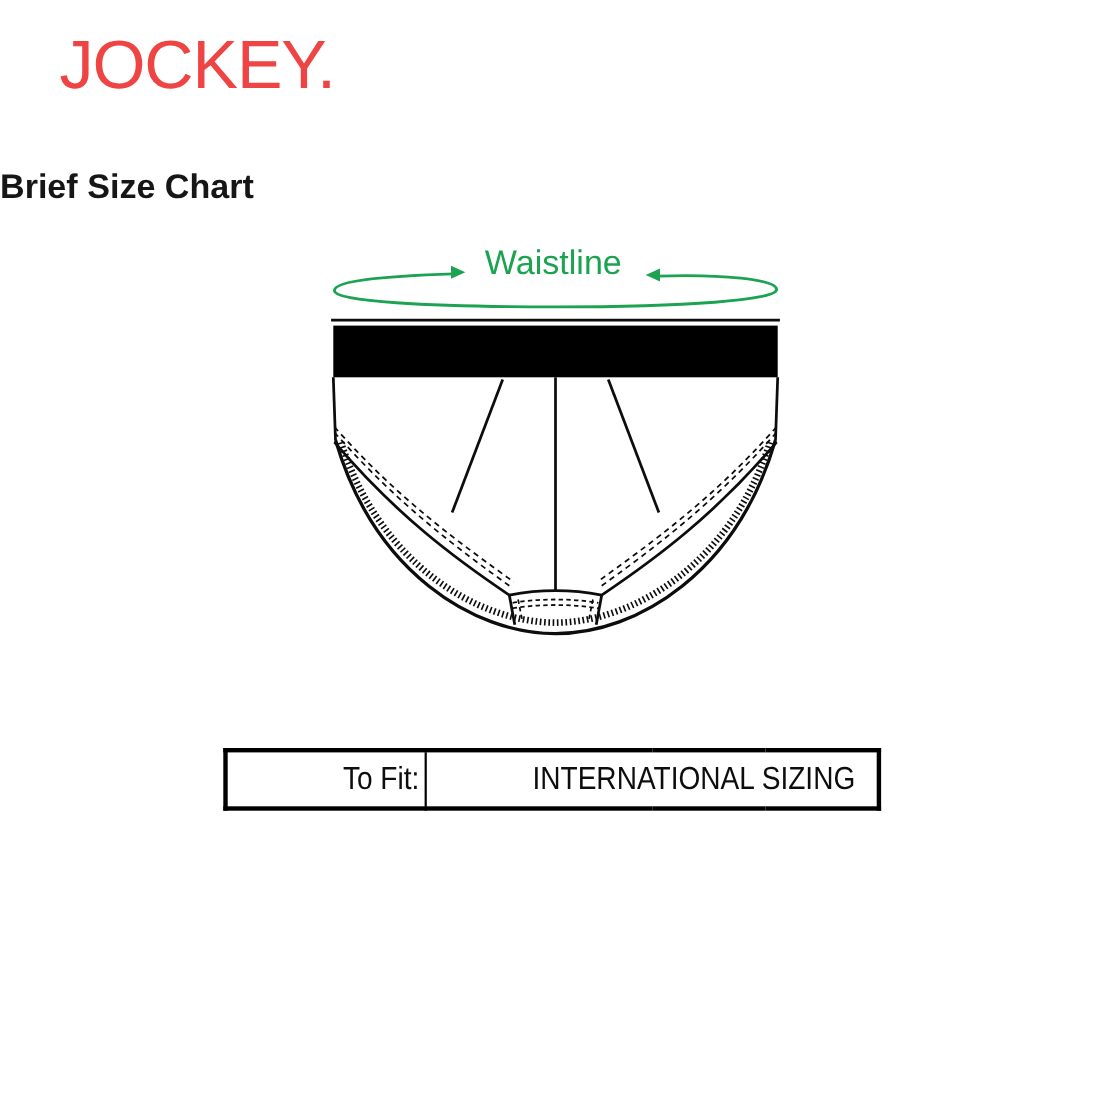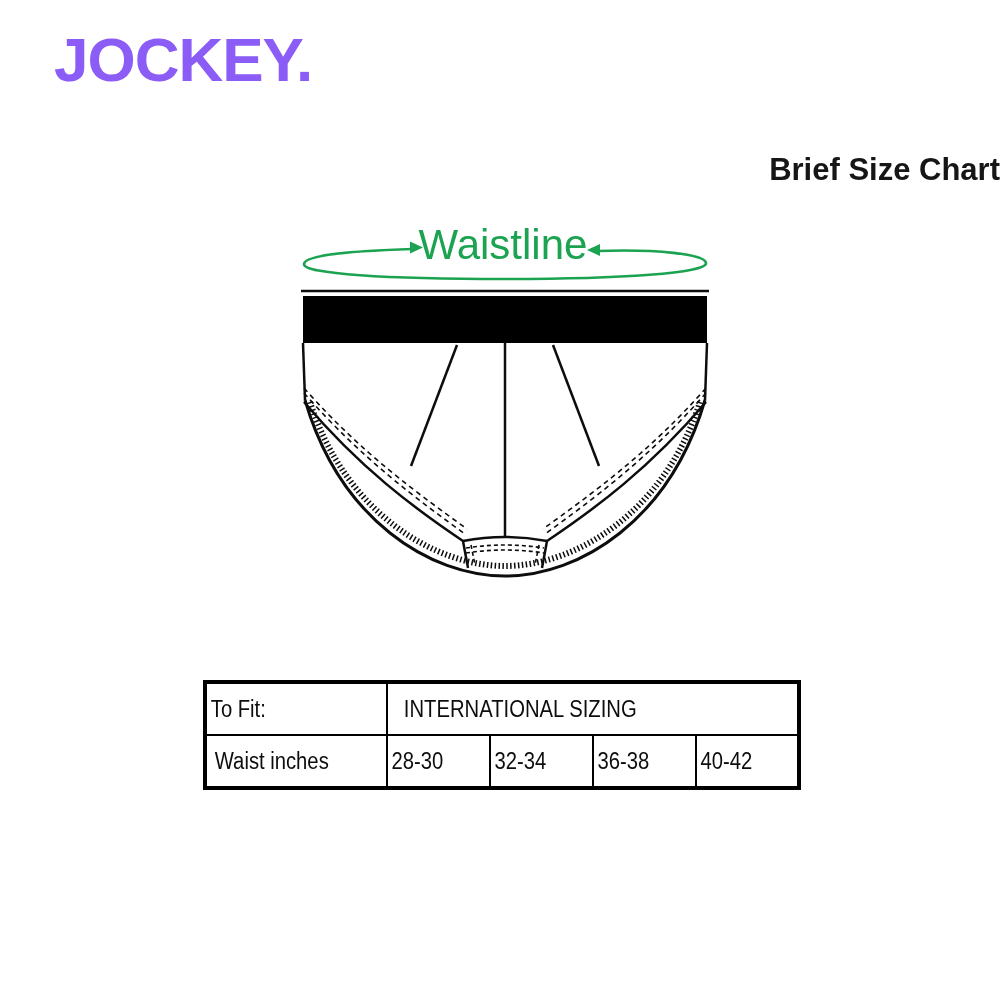--- a/index.html
+++ b/index.html
@@ -1,34 +1,34 @@
 <!DOCTYPE html>
 <html><head>
 <meta charset="utf-8">
 <style>
   * { margin:0; padding:0; box-sizing:border-box; }
   html,body { width:1000px; height:1000px; background:#ffffff;
               font-family:"Liberation Sans", sans-serif; color:#111; overflow:hidden; }
   .page { position:relative; width:1000px; height:1000px; background:#fff; }
 
   .logo { position:absolute; left:54px; top:24px;
-          font-size:62px; font-weight:bold; letter-spacing:-1px; color:#8b5cf6; }
+          font-size:62px; font-weight:normal; letter-spacing:-1px; color:#ef4444; }
 
-  .title { position:absolute; left:0; top:152px; width:1000px; text-align:right;
+  .title { position:absolute; left:0; top:152px; width:1000px; text-align:left;
            font-size:31px; font-weight:bold; color:#161616; }
 
   .waistline-label { position:absolute; left:283px; top:221px; width:440px;
-                     text-align:center; font-size:42px; color:#1ba351; }
+                     text-align:center; font-size:31px; color:#1ba351; }
 
   .illustration { position:absolute; left:275px; top:210px; }
 
   .size-table { position:absolute; left:203px; top:680px; width:594px;
                 border-collapse:collapse; table-layout:fixed; }
-  .size-table td { border:2px solid #000; text-align:left; vertical-align:middle;
-                   height:53px; font-size:23px; color:#0d0d0d; overflow:hidden; }
+  .size-table td { border:2px solid #000; text-align:right; vertical-align:middle;
+                   height:53px; font-size:29px; color:#0d0d0d; overflow:hidden; }
   .size-table { border:4px solid #000; }
   .size-table col.c-label { width:182px; }
   .size-table col.c-size  { width:103px; }
   .cond { display:inline-block; transform:scaleX(0.88); white-space:nowrap; }
 </style>
 </head>
 <body>
 
 <div class="page">
 
@@ -96,23 +96,16 @@
     </colgroup>
     <tbody>
       <tr>
         <td>
           <span class="cond">To Fit:</span>
         </td>
         <td colspan="4">
           <span class="cond">INTERNATIONAL SIZING</span>
         </td>
       </tr>
-      <tr>
-        <td><span class="cond">Waist inches</span></td>
-        <td><span class="cond">28-30</span></td>
-        <td><span class="cond">32-34</span></td>
-        <td><span class="cond">36-38</span></td>
-        <td><span class="cond">40-42</span></td>
-      </tr>
     </tbody>
   </table>
 
 </div>
 
 </body></html>

